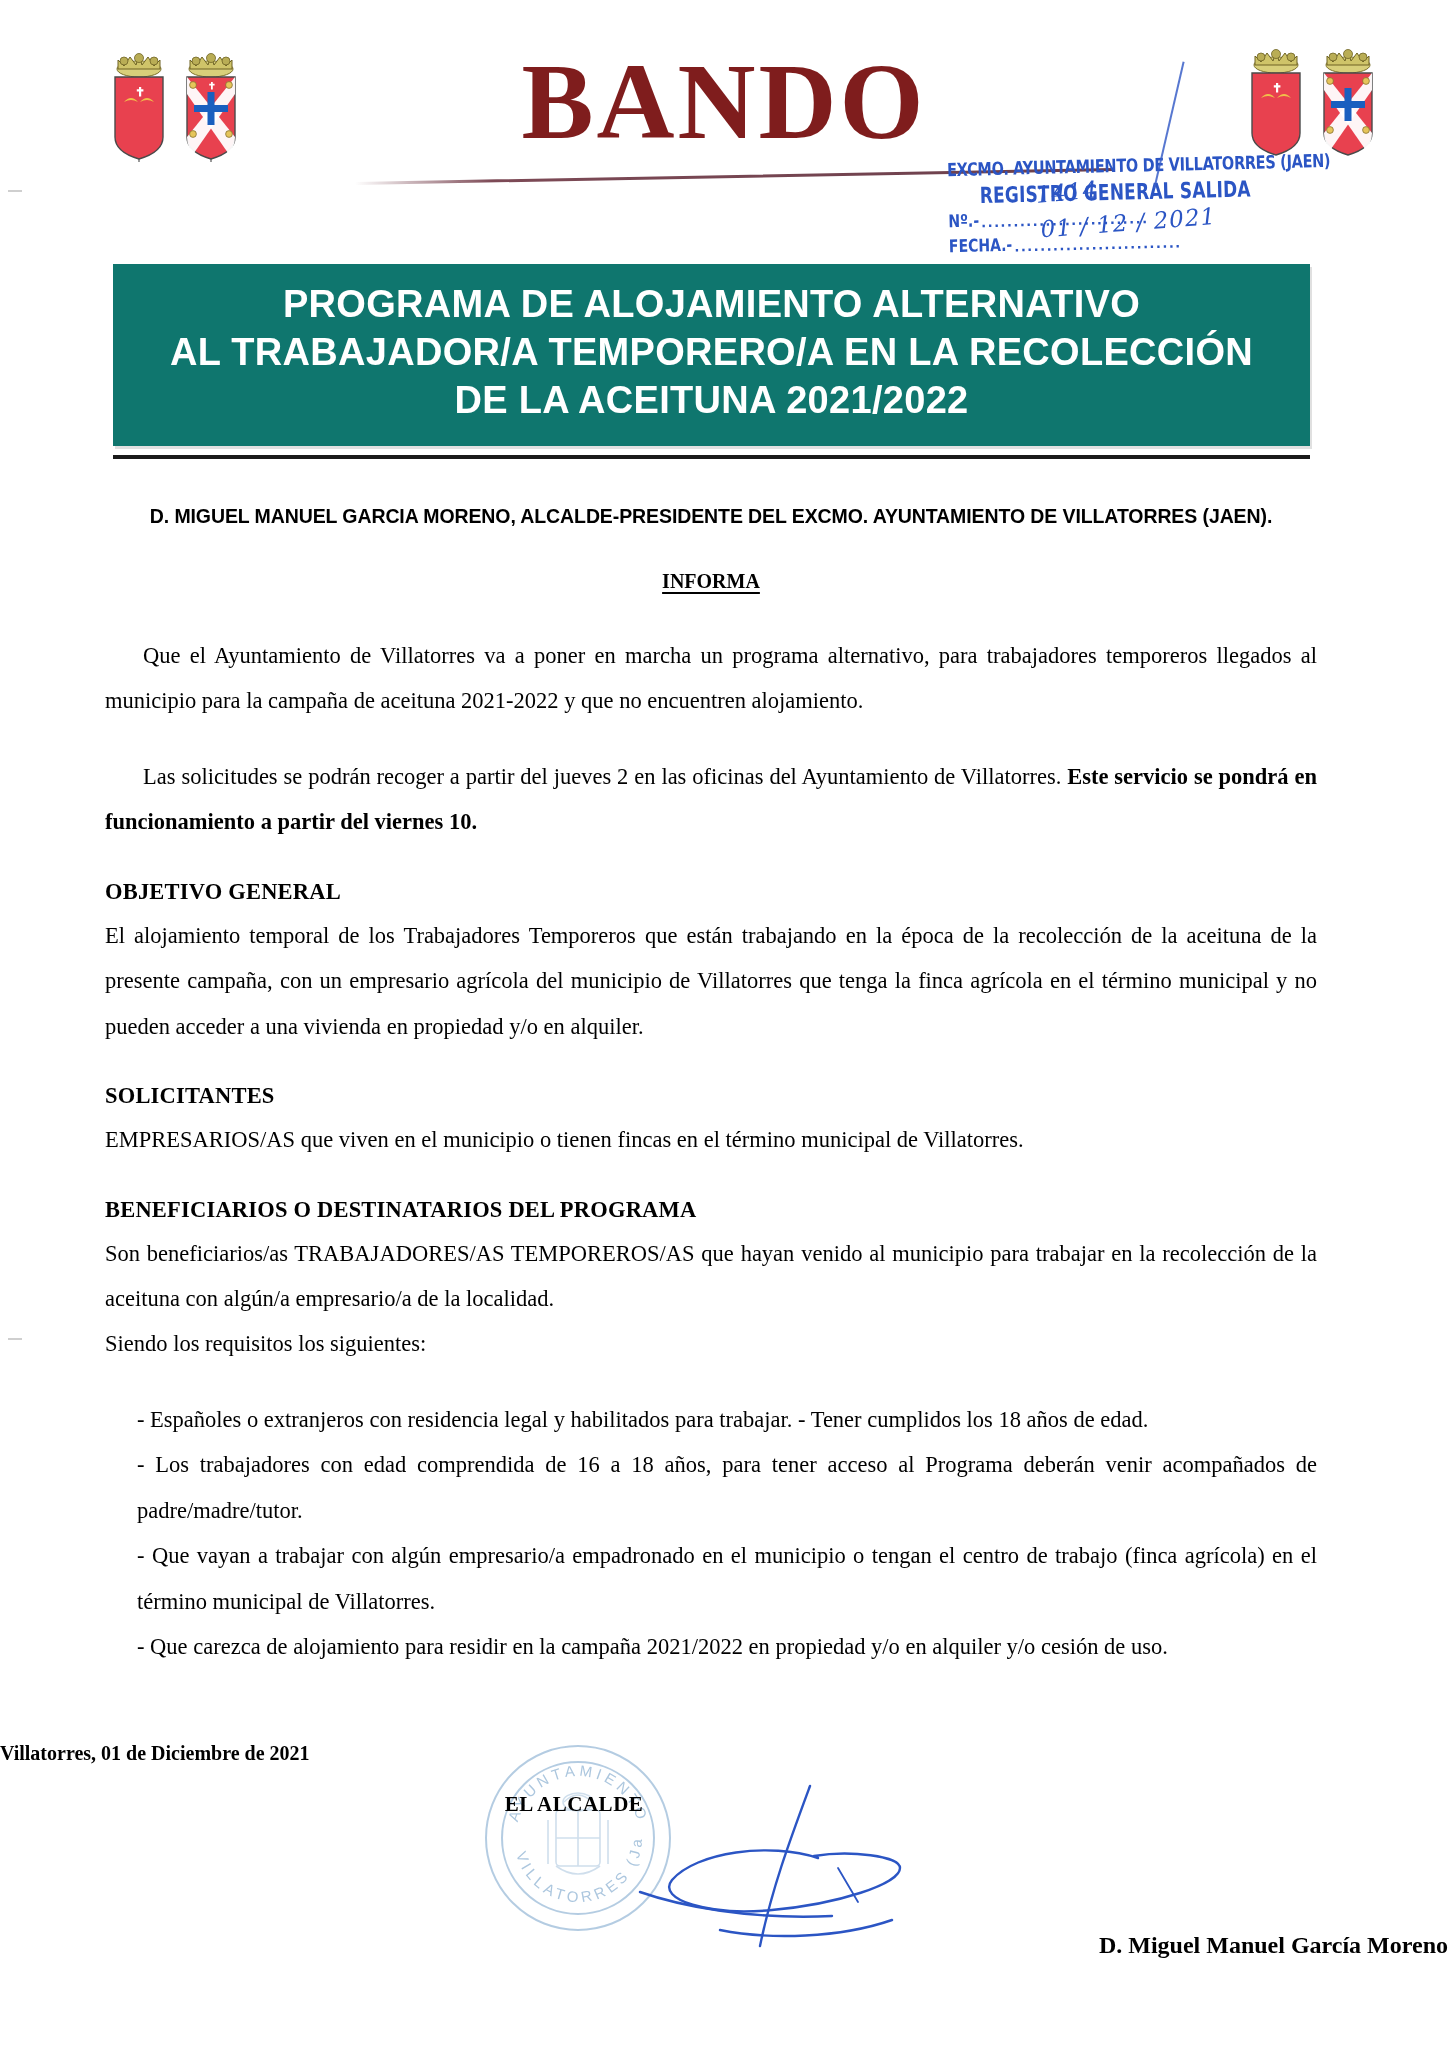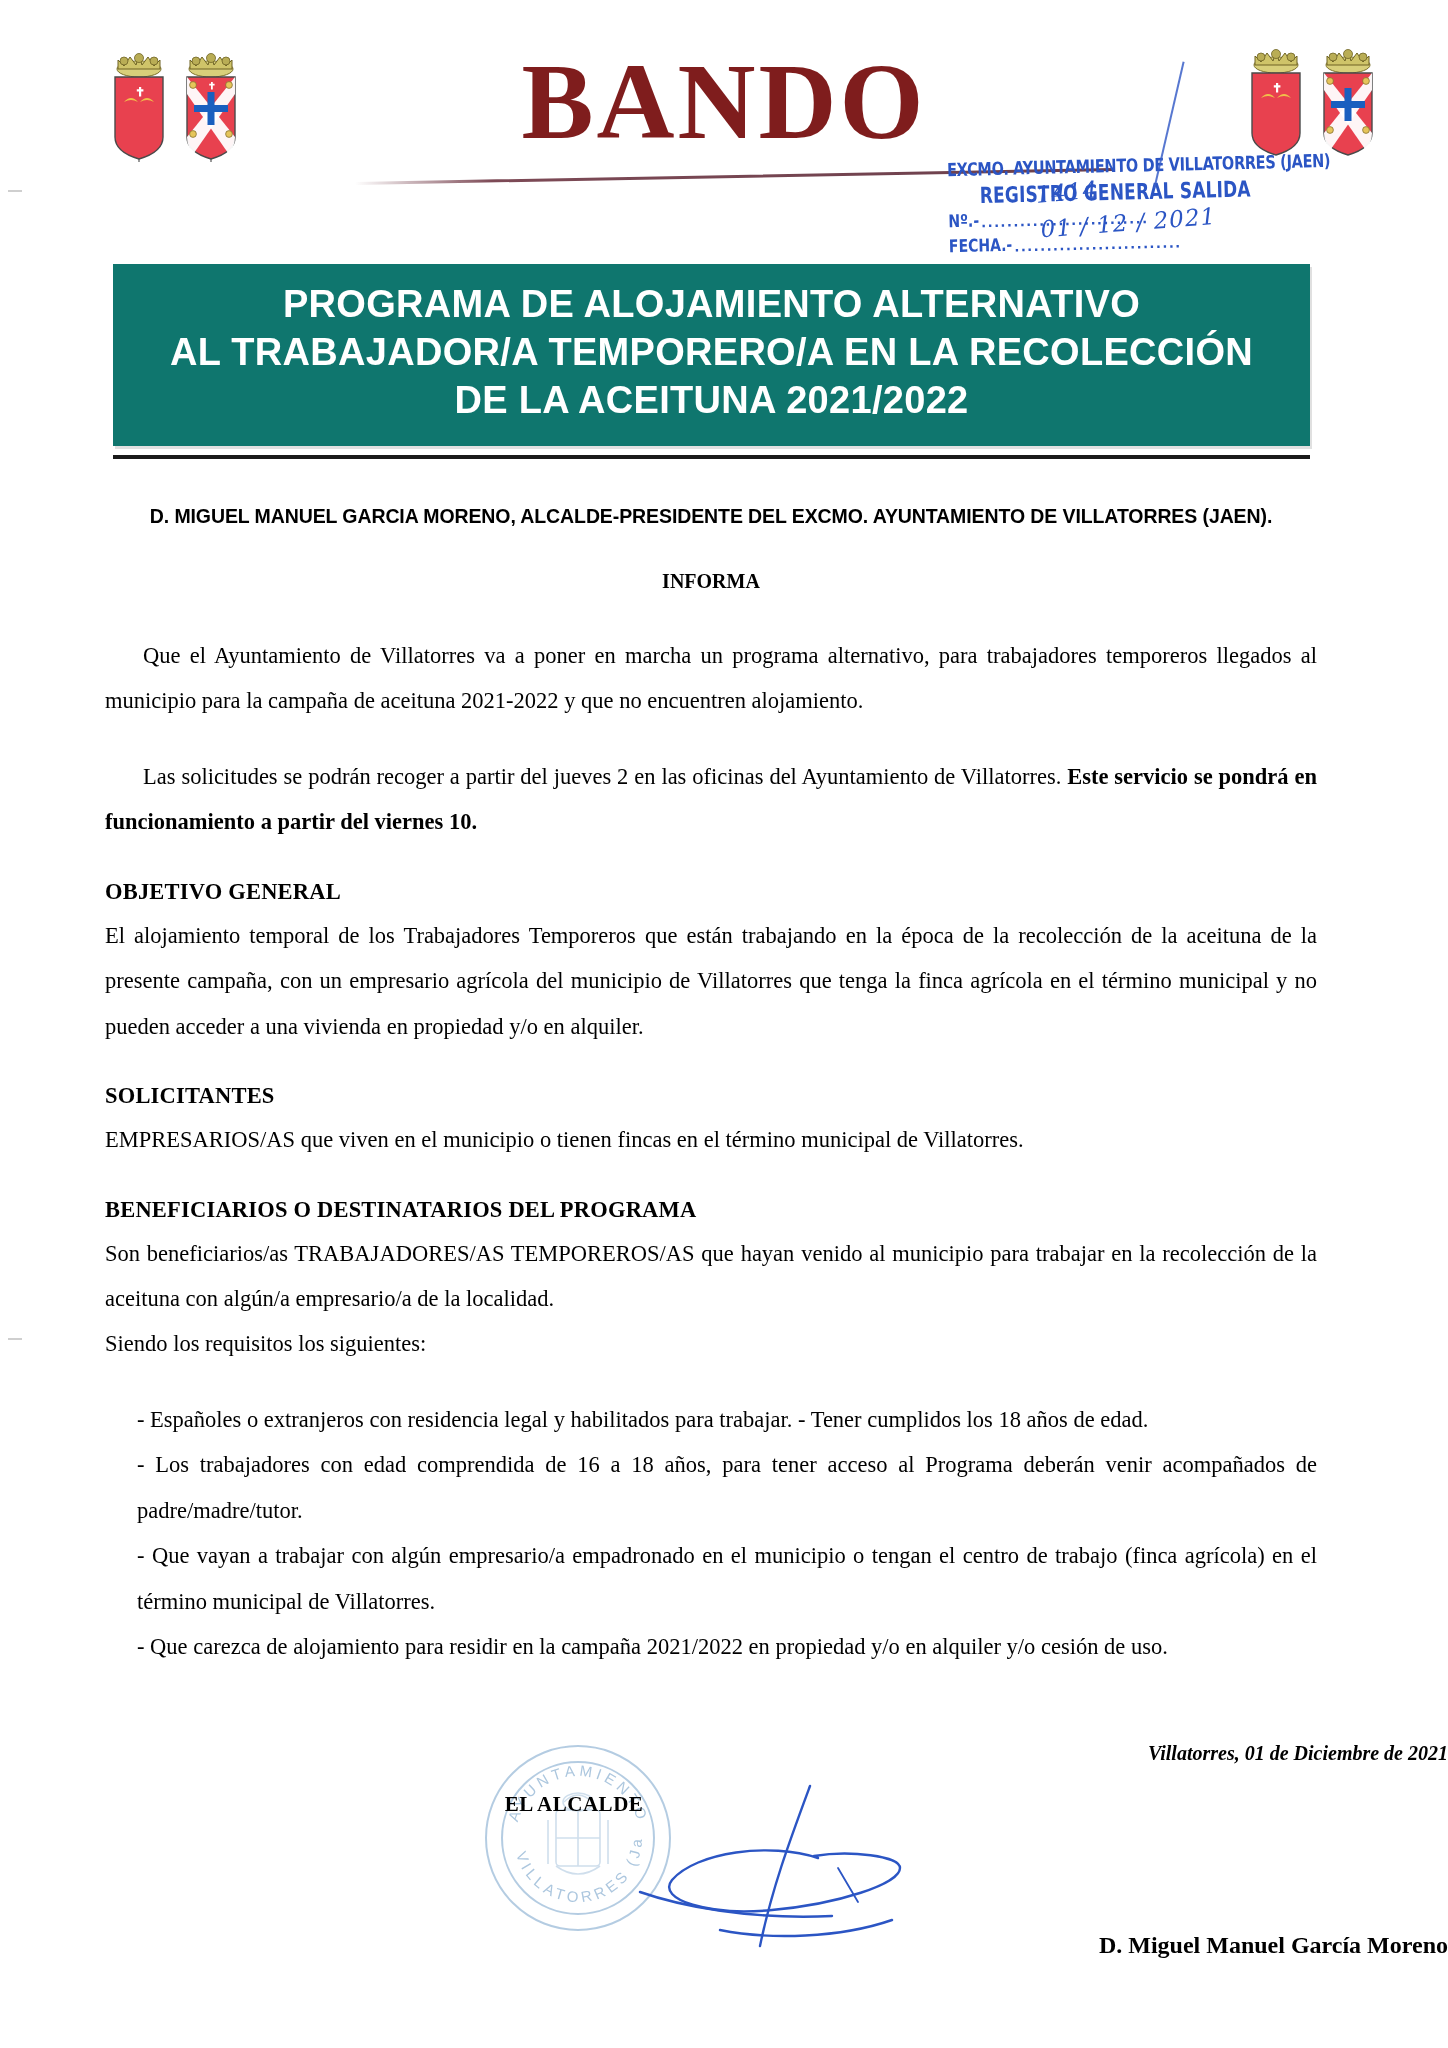--- a/index.html
+++ b/index.html
@@ -105,21 +105,21 @@
   .body-wrap { position:absolute; left:105px; top:505px; width:1212px; }
 
   .dept-line {
     font-size:19.5px; font-weight:bold;
     font-family:Liberation Sans, sans-serif;
     text-align:center; letter-spacing:-0.1px;
     margin-bottom:42px;
   }
   .informa {
     text-align:center; font-size:20px; font-weight:bold;
-    text-underline-offset:4px;
+    text-decoration:underline; text-underline-offset:4px;
     margin-bottom:40px;
   }
   p.para {
     font-size:22.5px; line-height:2.02;
     text-align:justify; margin:0 0 30px 0;
     text-indent:38px;
   }
   p.para b { font-weight:bold; }
 
   h3.sec {
@@ -132,22 +132,22 @@
   }
   ul.reqs { list-style:none; margin:30px 0 0 0; padding:0 0 0 32px; }
   ul.reqs li {
     font-size:22.5px; line-height:2.02;
     text-align:justify; margin:0;
   }
 
   
   .footer { position:absolute; left:0; top:1700px; width:1448px; height:348px; }
   .f-place {
-    position:absolute; left:0; top:42px; width:1448px; text-align:right;
-    font-size:20px; font-weight:bold;font-style:italic;
+    position:absolute; left:0; top:42px; width:1448px; text-align:left;
+    font-size:20px; font-weight:bold;
   }
   .f-role {
     position:absolute; left:0; top:92px; width:1148px; text-align:center;
     font-size:21px; font-weight:bold; letter-spacing:0.5px;
   }
   .f-name {
     position:absolute; left:0; top:232px; width:1448px; text-align:right;
     font-size:24px; font-weight:bold;
   }
   .seal { position:absolute; left:478px; top:38px; width:200px; height:200px; }

